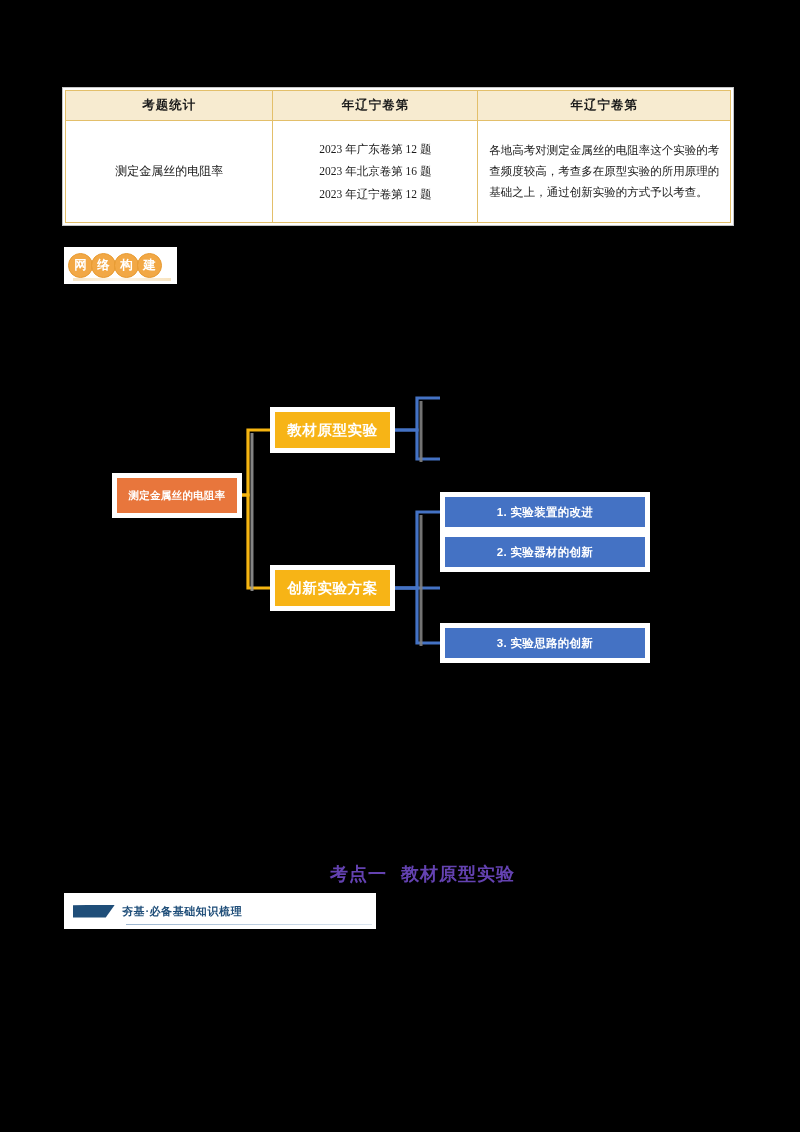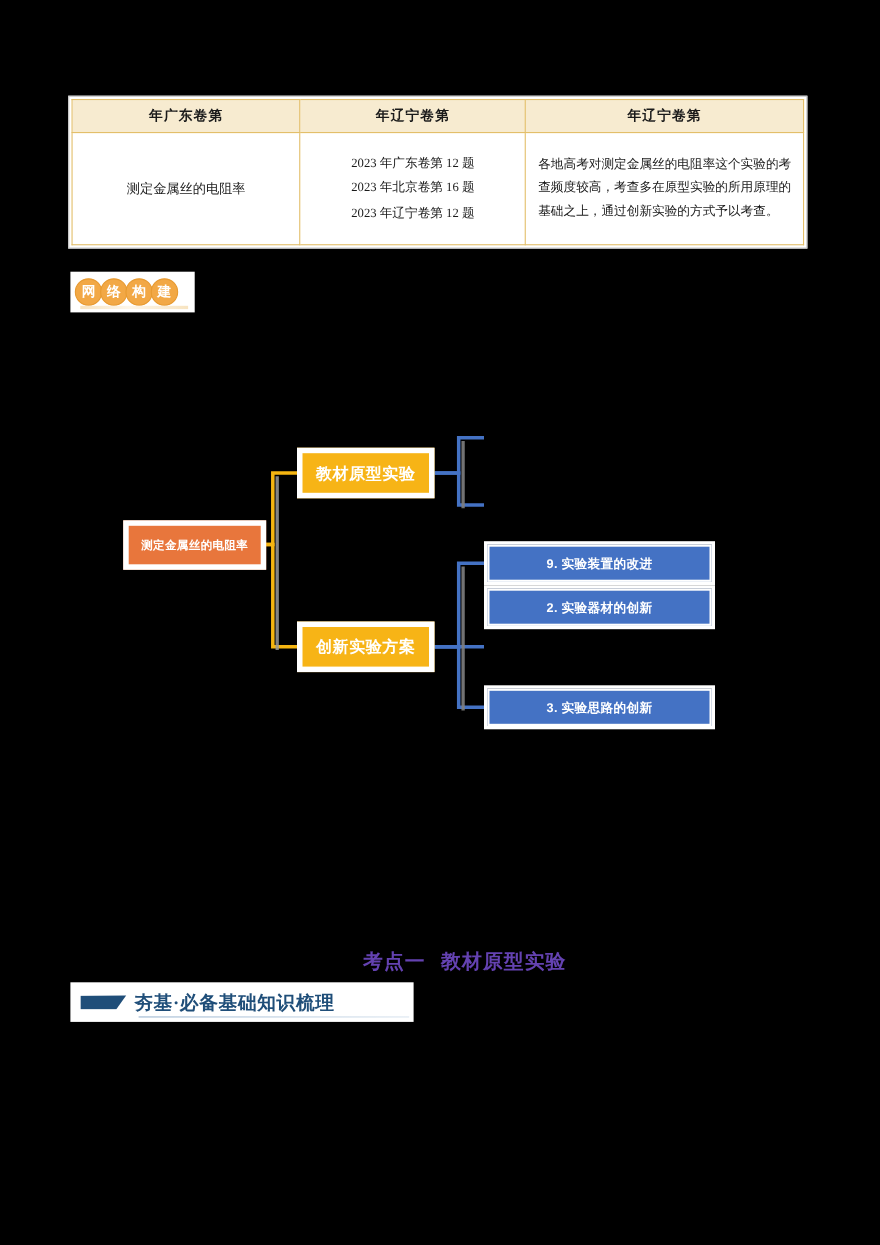--- a/index.html
+++ b/index.html
@@ -190,21 +190,21 @@
     height: 13px;
     margin-left: 9px;
     margin-right: 7px;
     background: #1f4e79;
     clip-path: polygon(0% 6%, 100% 0%, 78% 100%, 0% 100%);
     flex: 0 0 auto;
   }
   .banner-text {
     font-family: "Liberation Serif", "DejaVu Serif", serif;
     font-weight: bold;
-    font-size: 17px;
+    font-size: 11px;
     color: #1f4e79;
     letter-spacing: .6px;
     white-space: nowrap;
   }
   .banner-rule {
     position: absolute;
     left: 62px;
     bottom: 4px;
     width: 246px;
     height: 1.2px;
@@ -216,21 +216,21 @@
 
 <div class="table-wrap">
   <table class="exam-table">
     <colgroup>
       <col class="col-a">
         <col class="col-b">
         <col class="col-c">
     </colgroup>
     <thead>
       <tr>
-        <th>年广东卷第</th>
+        <th>考题统计</th>
         <th>年辽宁卷第</th>
         <th>年辽宁卷第</th>
       </tr>
     </thead>
     <tbody>
       <tr>
         <td class="cell-require">测定金属丝的电阻率</td>
         <td class="cell-stats">
           <span class="stat-line">2023 年广东卷第 12 题</span>
           <span class="stat-line">2023 年北京卷第 16 题</span>
@@ -272,21 +272,21 @@
   </svg>
 
   <div class="node node-root" style="left:112px; top:98px; width:130px; height:45px;">测定金属丝的电阻率</div>
 
   <div class="node node-mid" style="left:270px; top:32px; width:125px; height:46px;">教材原型实验</div>
 
   <div class="node node-mid" style="left:270px; top:190px; width:125px; height:46px;">创新实验方案</div>
 
 
 
-  <div class="node node-leaf" style="left:443px; top:120px; width:204px; height:34px;">9. 实验装置的改进</div>
+  <div class="node node-leaf" style="left:443px; top:120px; width:204px; height:34px;">1. 实验装置的改进</div>
 
   <div class="node node-leaf" style="left:443px; top:160px; width:204px; height:34px;">2. 实验器材的创新</div>
 
   <div class="node node-leaf" style="left:443px; top:251px; width:204px; height:34px;">3. 实验思路的创新</div>
 </div>
 
 <div class="section-faded">
   <span class="kw">考点一</span><span>教材原型实验</span>
 </div>
 

